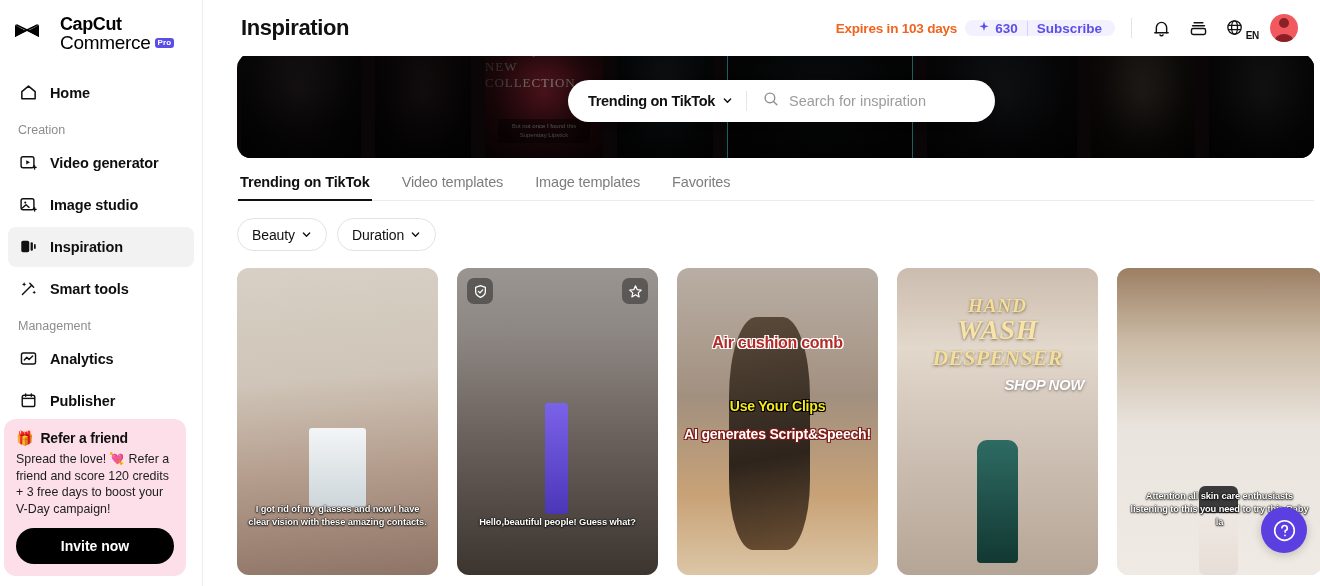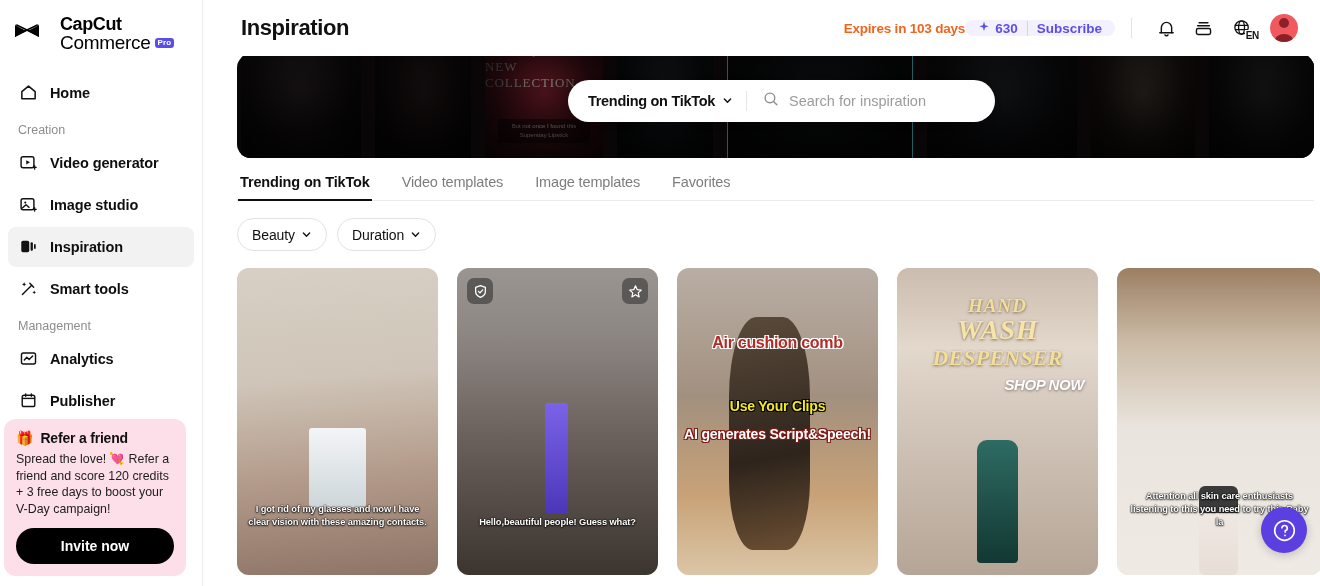--- a/index.html
+++ b/index.html
@@ -71,33 +71,33 @@
   .main { flex: 1 1 auto; height: 586px; position: relative; overflow: hidden; background: #fff; }
 
   .topbar {
     height: 56px; display: flex; align-items: center;
     padding: 0 22px 0 38px; position: relative; z-index: 30; background: #fff;
   }
   .page-title { font-size: 22px; font-weight: bold; letter-spacing: -0.4px; color: #111; }
   .topbar-right { margin-left: auto; display: flex; align-items: center; gap: 0; }
   .expires {
     color: #f0641e; font-size: 13.5px; font-weight: bold; letter-spacing: -0.2px;
-    margin-right: 0; cursor: pointer;
+    margin-right: 8px; cursor: pointer;
   }
   .credits-pill {
     display: flex; align-items: center; gap: 9px;
     background: #f3f1fe; border-radius: 16px; height: 16px; padding: 0 13px;
     margin-right: 14px;
   }
   .credits-val { display: flex; align-items: center; gap: 5px; color: #5b4ee8; font-size: 13.5px; font-weight: bold; cursor: pointer; }
   .pill-sep { width: 1px; height: 15px; background: #d4cffb; }
   .subscribe-link { color: #5b4ee8; font-size: 13.5px; font-weight: bold; cursor: pointer; }
   .tb-sep { width: 1px; height: 20px; background: #e3e3e3; margin: 0 12px 0 2px; }
   .icon-btn {
-    width: 30px; height: 30px; display: flex; align-items: center; justify-content: center;
+    width: 30px; height: 30px; display: flex; align-items: center; 
     cursor: pointer; margin-left: 7px;
   }
   .lang-btn { position: relative; width: 34px; }
   .lang-txt {
     position: absolute; right: 0px; bottom: 2px; font-size: 10px; font-weight: bold;
     color: #111; background: #fff; padding-left: 1px; letter-spacing: -0.3px;
   }
   .avatar {
     width: 28px; height: 28px; border-radius: 50%; margin-left: 11px;
     background: #f2595f; cursor: pointer; overflow: hidden; position: relative;

